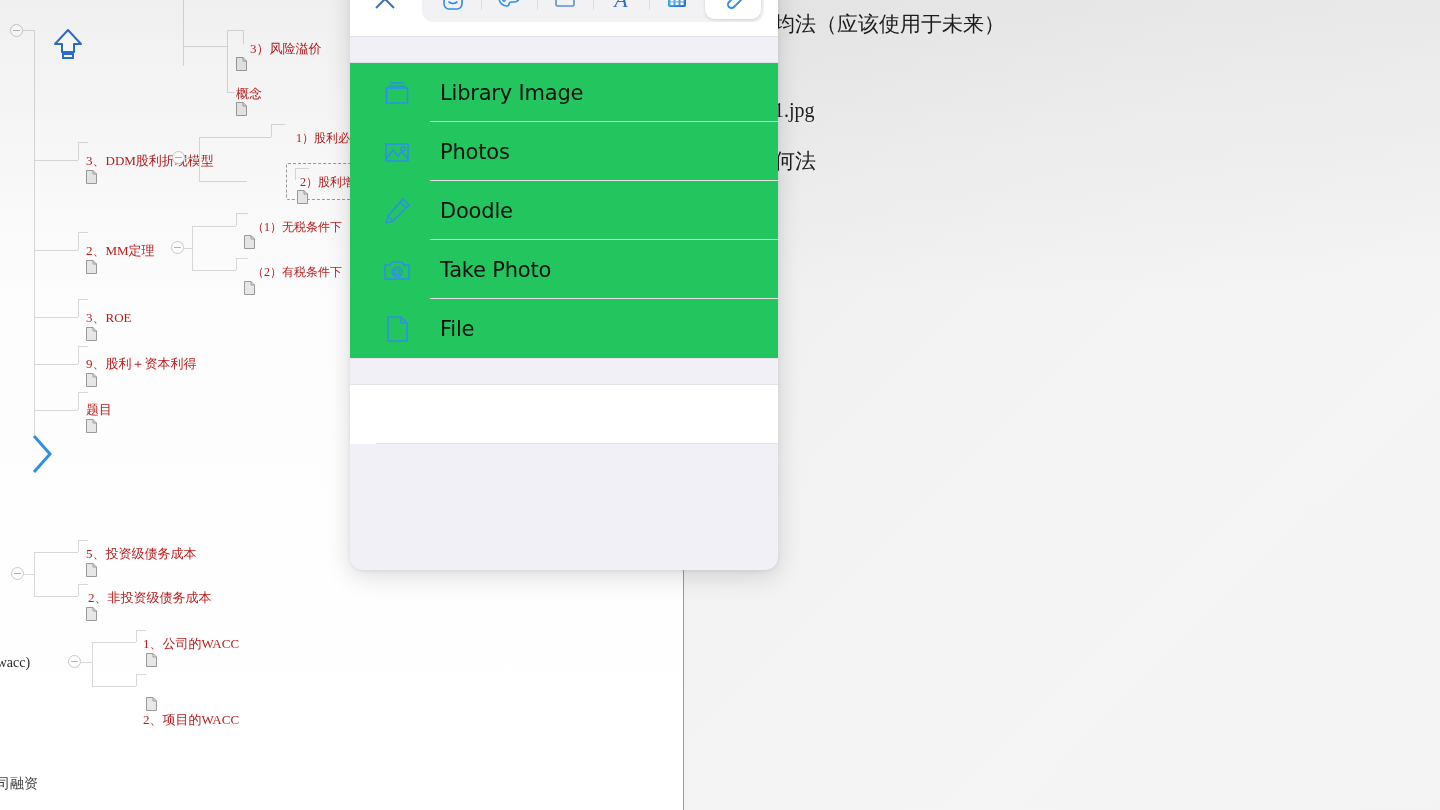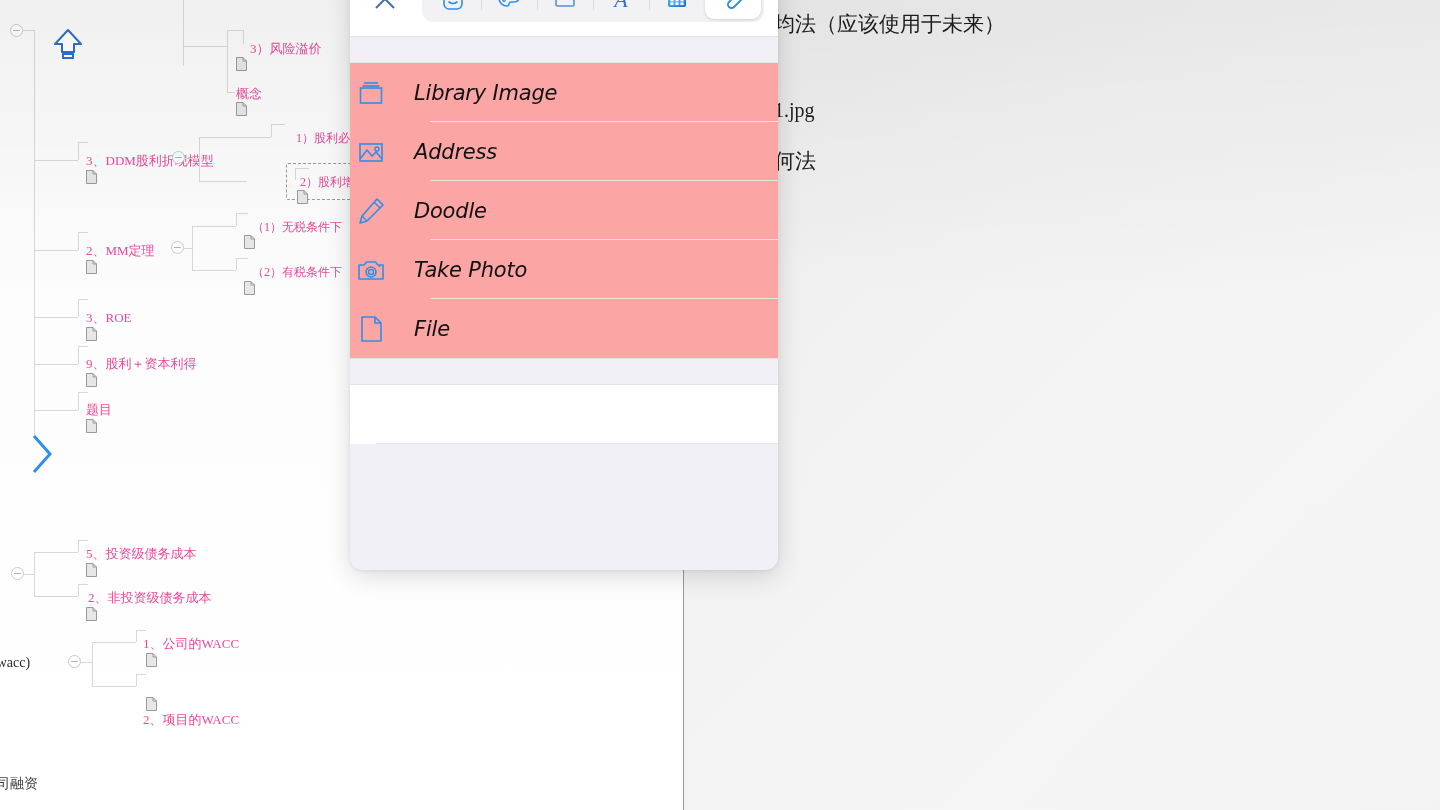--- a/index.html
+++ b/index.html
@@ -32,21 +32,21 @@
     background: linear-gradient(180deg, rgba(0,0,0,0.045) 0%, rgba(0,0,0,0.0) 100%);
     pointer-events: none;
   }
 
   
   .mm { position: absolute; }
   .mm-label {
     position: absolute;
     font-family: "Liberation Serif", serif;
     font-size: 13px;
-    color: #ec4899;
+    color: #b91c1c;
     white-space: nowrap;
   }
   .mm-label.sm { font-size: 12px; }
   .mm-line { position: absolute; background: #d8d8d8; }
   .mm-line.h { height: 1px; }
   .mm-line.v { width: 1px; }
   .mm-collapse {
     position: absolute; width: 13px; height: 13px;
     border: 1px solid #c9c9c9; border-radius: 50%;
     background: #fff;
@@ -125,23 +125,23 @@
   .pop-gap {
     height: 27px;
     background: #f1f0f6;
     border-top: 1px solid #e2e2e8;
     border-bottom: 1px solid #e2e2e8;
   }
   .pop-list { background: #ffffff; }
   .pop-row {
     height: 59px;
     display: flex; align-items: center;
+    padding-left: 26px;
     position: relative;
-    background: #fca5a5;
-    font-style: italic;
+    background: #22c55e;
   }
   .pop-row .row-icon {
     width: 42px; height: 42px; flex: none;
     display: flex; align-items: center; justify-content: center;
   }
   .pop-row .row-label {
     margin-left: 22px;
     font-size: 21px;
     color: #111111;
     font-family: "DejaVu Sans", sans-serif;
@@ -451,21 +451,21 @@
     </div>
 
     <div class="pop-row">
       <span class="row-icon">
         <svg width="34" height="34" viewBox="0 0 34 34">
           <rect x="6" y="9" width="22" height="17" fill="none" stroke="#2f8fe8" stroke-width="1.6"></rect>
           <circle cx="23" cy="14" r="2" fill="none" stroke="#2f8fe8" stroke-width="1.4"></circle>
           <polyline points="6,24 13,15 18,21 22,17 28,24" fill="none" stroke="#2f8fe8" stroke-width="1.6"></polyline>
         </svg>
       </span>
-      <span class="row-label">Address</span>
+      <span class="row-label">Photos</span>
       <span class="row-sep"></span>
     </div>
 
     <div class="pop-row">
       <span class="row-icon">
         <svg width="34" height="34" viewBox="0 0 34 34">
           <path d="M23 5 L29 11 L13 27 L6 29 L8 22 Z" fill="none" stroke="#2f8fe8" stroke-width="1.6" stroke-linejoin="round"></path>
           <line x1="20" y1="8" x2="26" y2="14" stroke="#2f8fe8" stroke-width="1.4"></line>
           <path d="M8 22 L13 27" stroke="#2f8fe8" stroke-width="1.4"></path>
         </svg>

